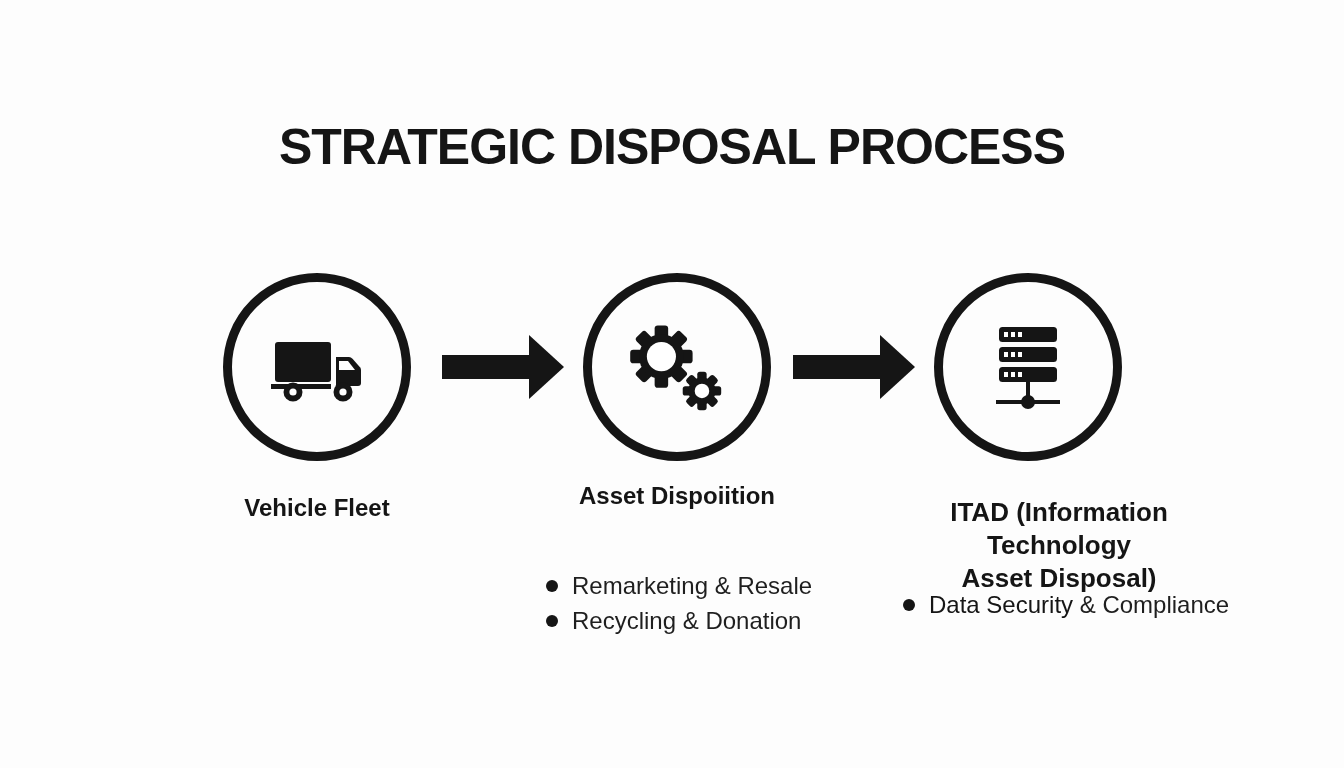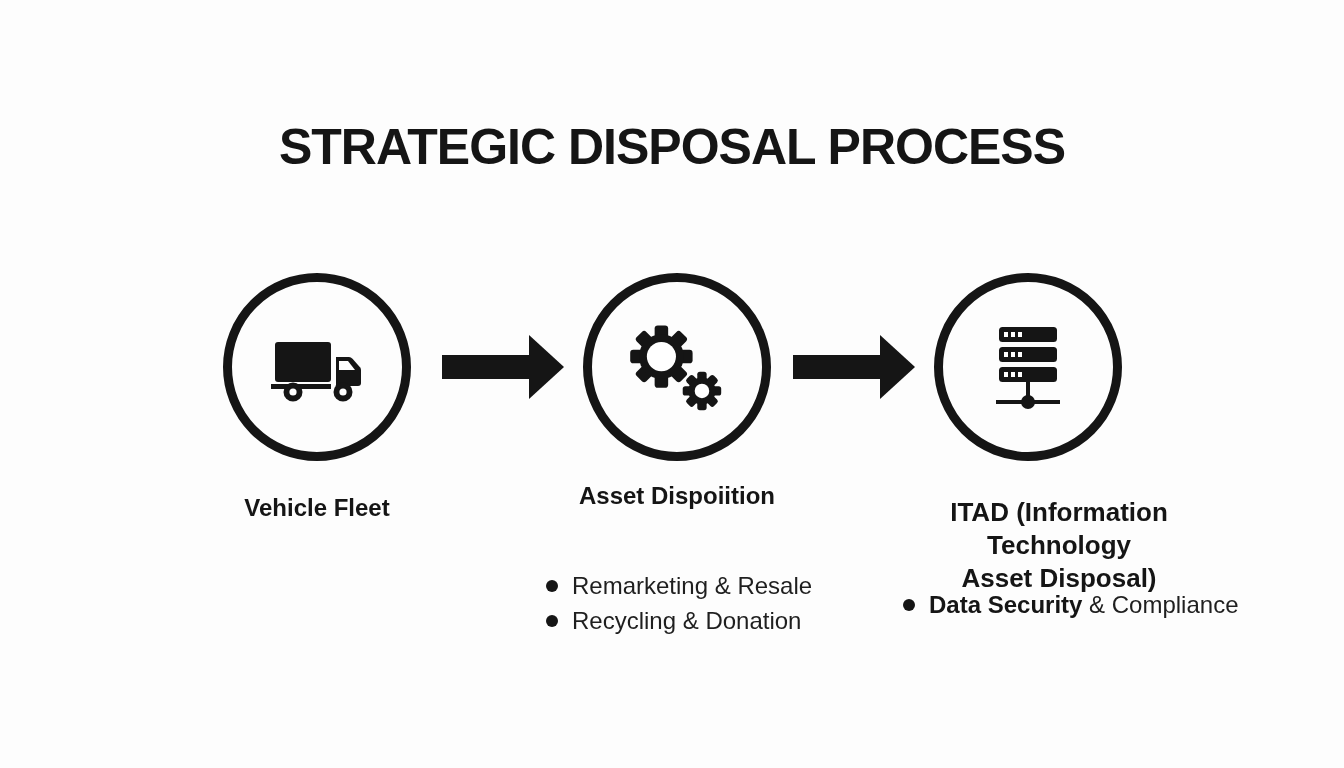--- a/index.html
+++ b/index.html
@@ -82,21 +82,21 @@
     color: #1f1f1f;
   }
   .dot {
     width: 12px;
     height: 12px;
     border-radius: 50%;
     background: var(--ink);
     margin-right: 14px;
     flex-shrink: 0;
   }
-  .bullet-text b { font-weight: bold; color: var(--ink); }
+  .bullet-text b { font-weight: normal; color: var(--ink); }
 </style>
 </head>
 <body>
 
 <div class="canvas">
 
   <div class="title">STRATEGIC DISPOSAL PROCESS</div>
 
   <div class="circle c1">
     <svg class="icon icon-truck" viewBox="0 0 92 60">

